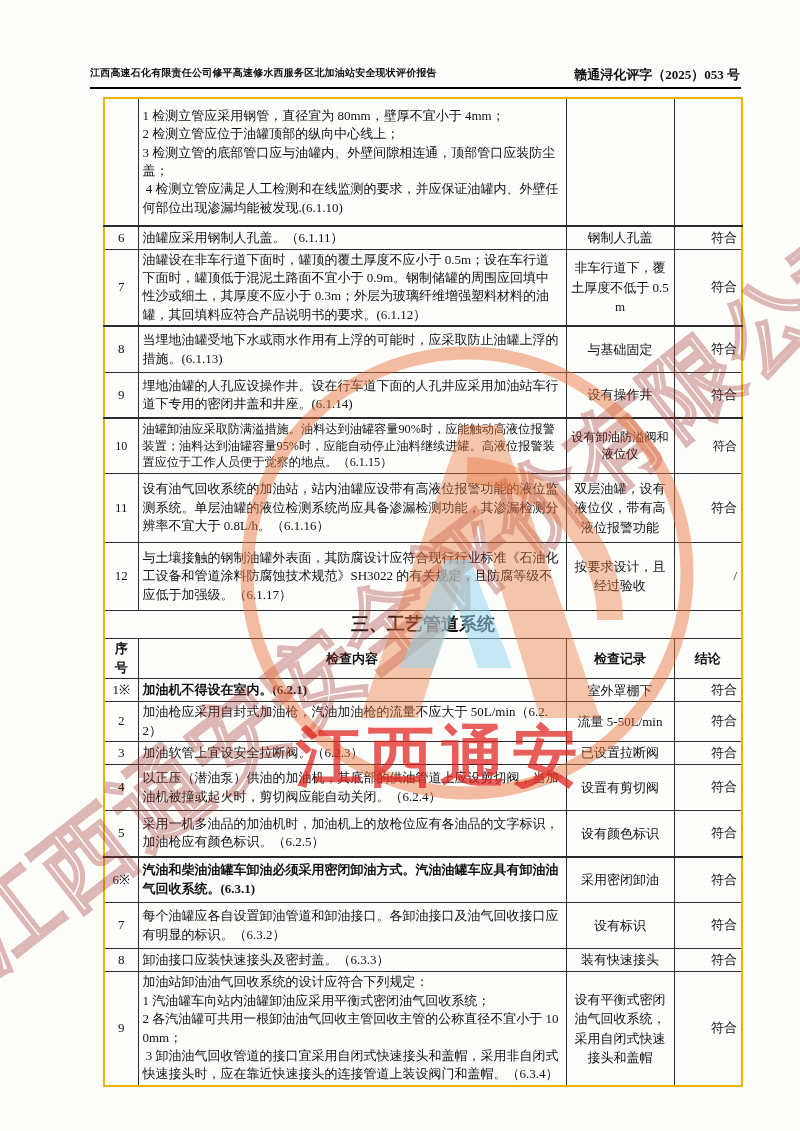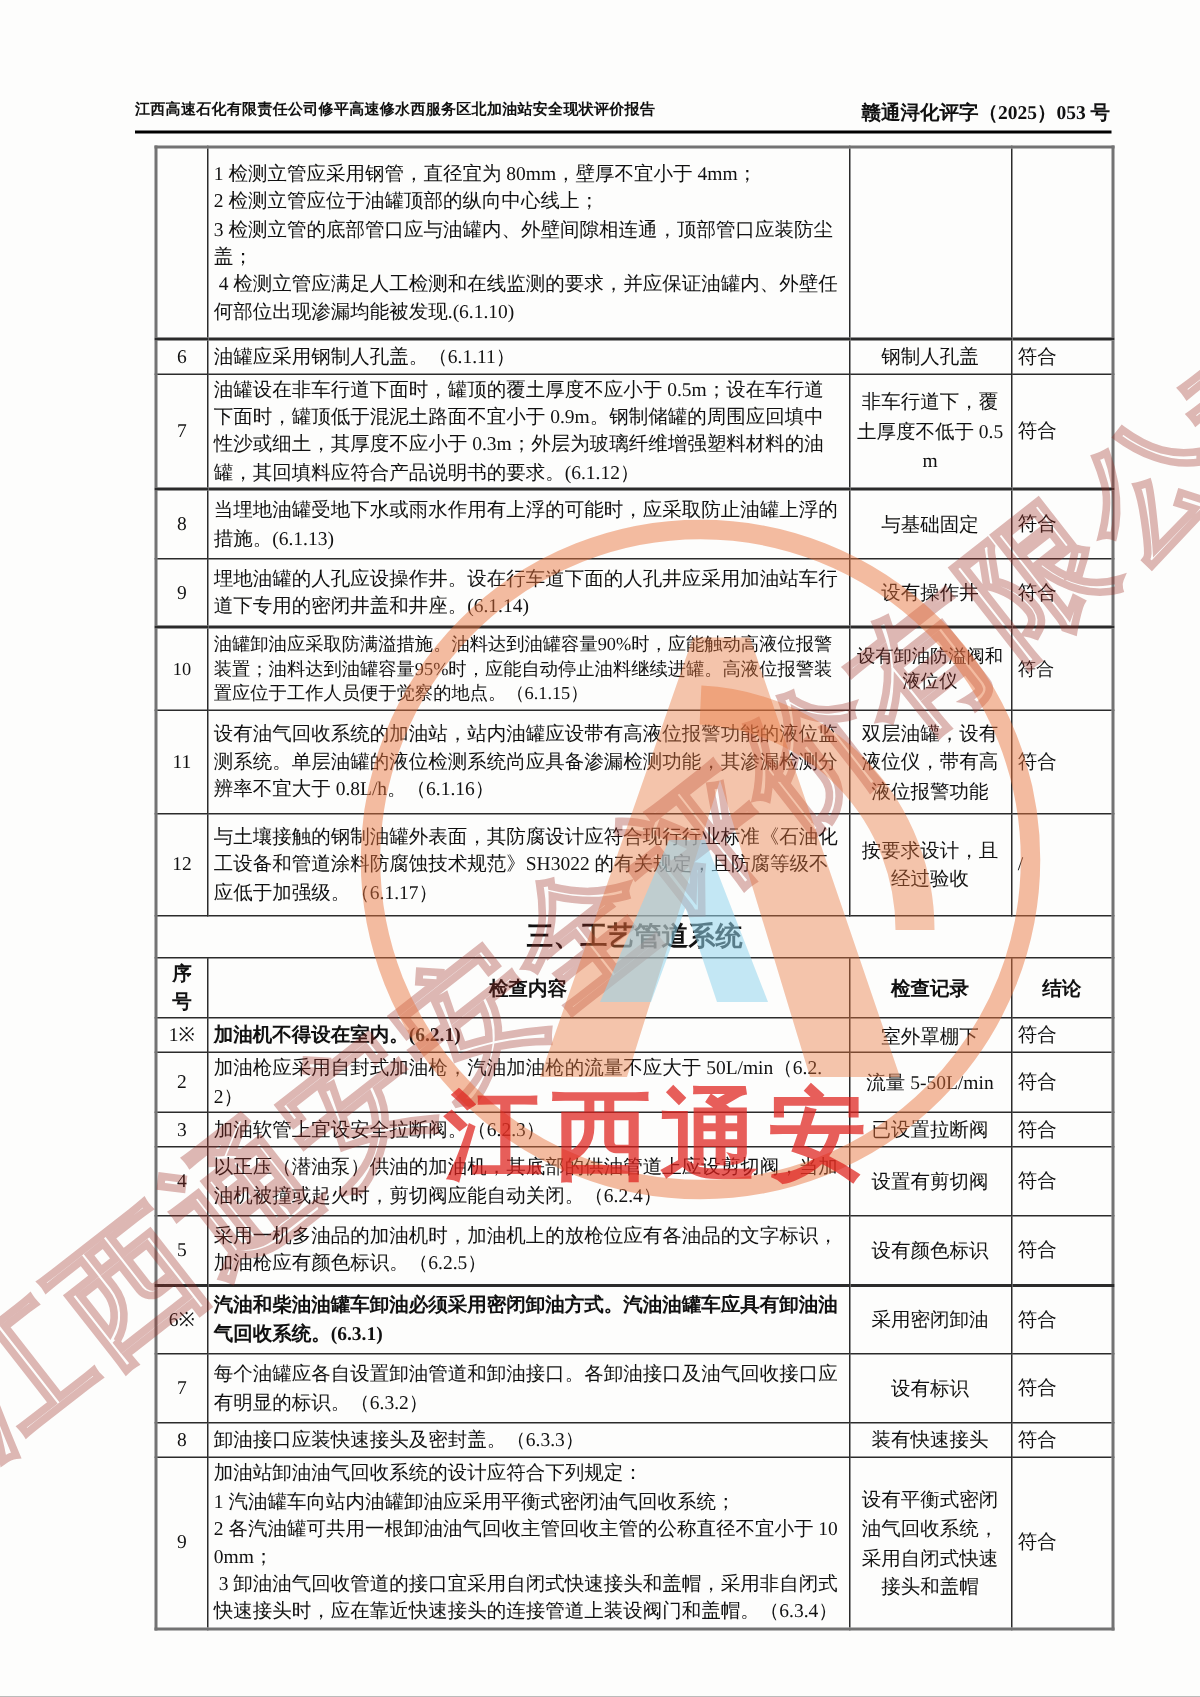--- a/index.html
+++ b/index.html
@@ -11,26 +11,26 @@
   
   .hdr-left{position:absolute;left:90px;top:66px;width:520px;font-size:10px;font-weight:600;letter-spacing:.2px;}
   .hdr-right{position:absolute;right:60px;top:66px;font-size:13px;font-weight:600;}
   .hdr-rule{position:absolute;left:90px;top:87px;width:651px;height:2px;background:#000;}
   
   table.chk{
     position:absolute;left:103px;top:97px;width:638px;
     border-collapse:collapse;table-layout:fixed;
     font-size:13px;line-height:1.42;
   }
-  table.chk{border:2px solid #737373;}
+  table.chk{border:2px solid #eab308;}
   table.chk td{border:1px solid #2b2b2b;vertical-align:middle;padding:1px 4px;word-break:break-all;}
   td.c-num{text-align:center;padding:1px 1px;}
   td.c-content{text-align:left;white-space:pre-wrap;}
   td.c-record{text-align:center;line-height:1.5;}
-  td.c-result{text-align:left;}
+  td.c-result{text-align:right;}
   tr.bt2 td{border-top-width:2px;}
   tr.hdr-row td{font-weight:700;text-align:center;}
   td.section-title{text-align:center;font-weight:700;font-size:18px;border-top-width:2px;}
   .bold td.c-content{font-weight:700;}
   .small td{font-size:12.2px;line-height:1.38;}
   
   .pagenum{position:absolute;left:0;top:1040px;width:100%;text-align:center;font-size:12px;}
   
   .wm{position:absolute;left:0;top:0;width:800px;height:1131px;pointer-events:none;z-index:6;}
   .wm-horiz{

